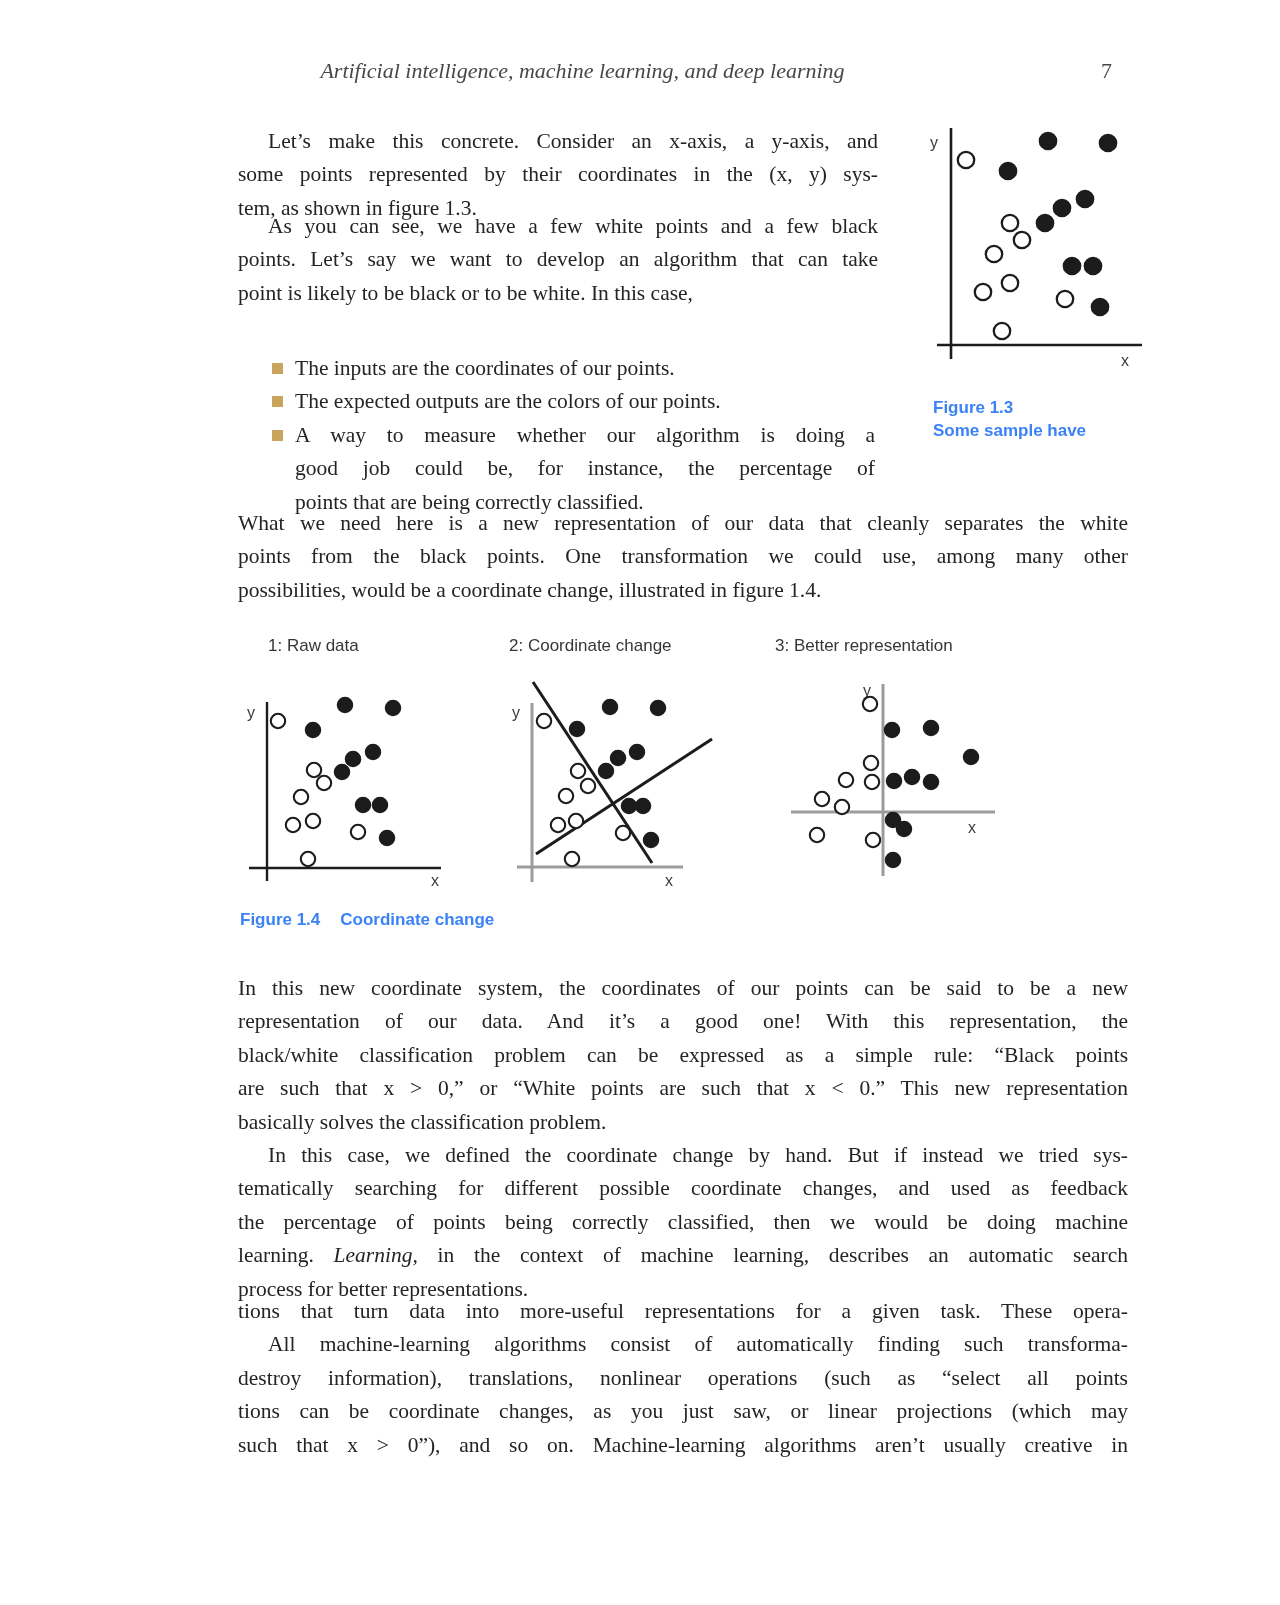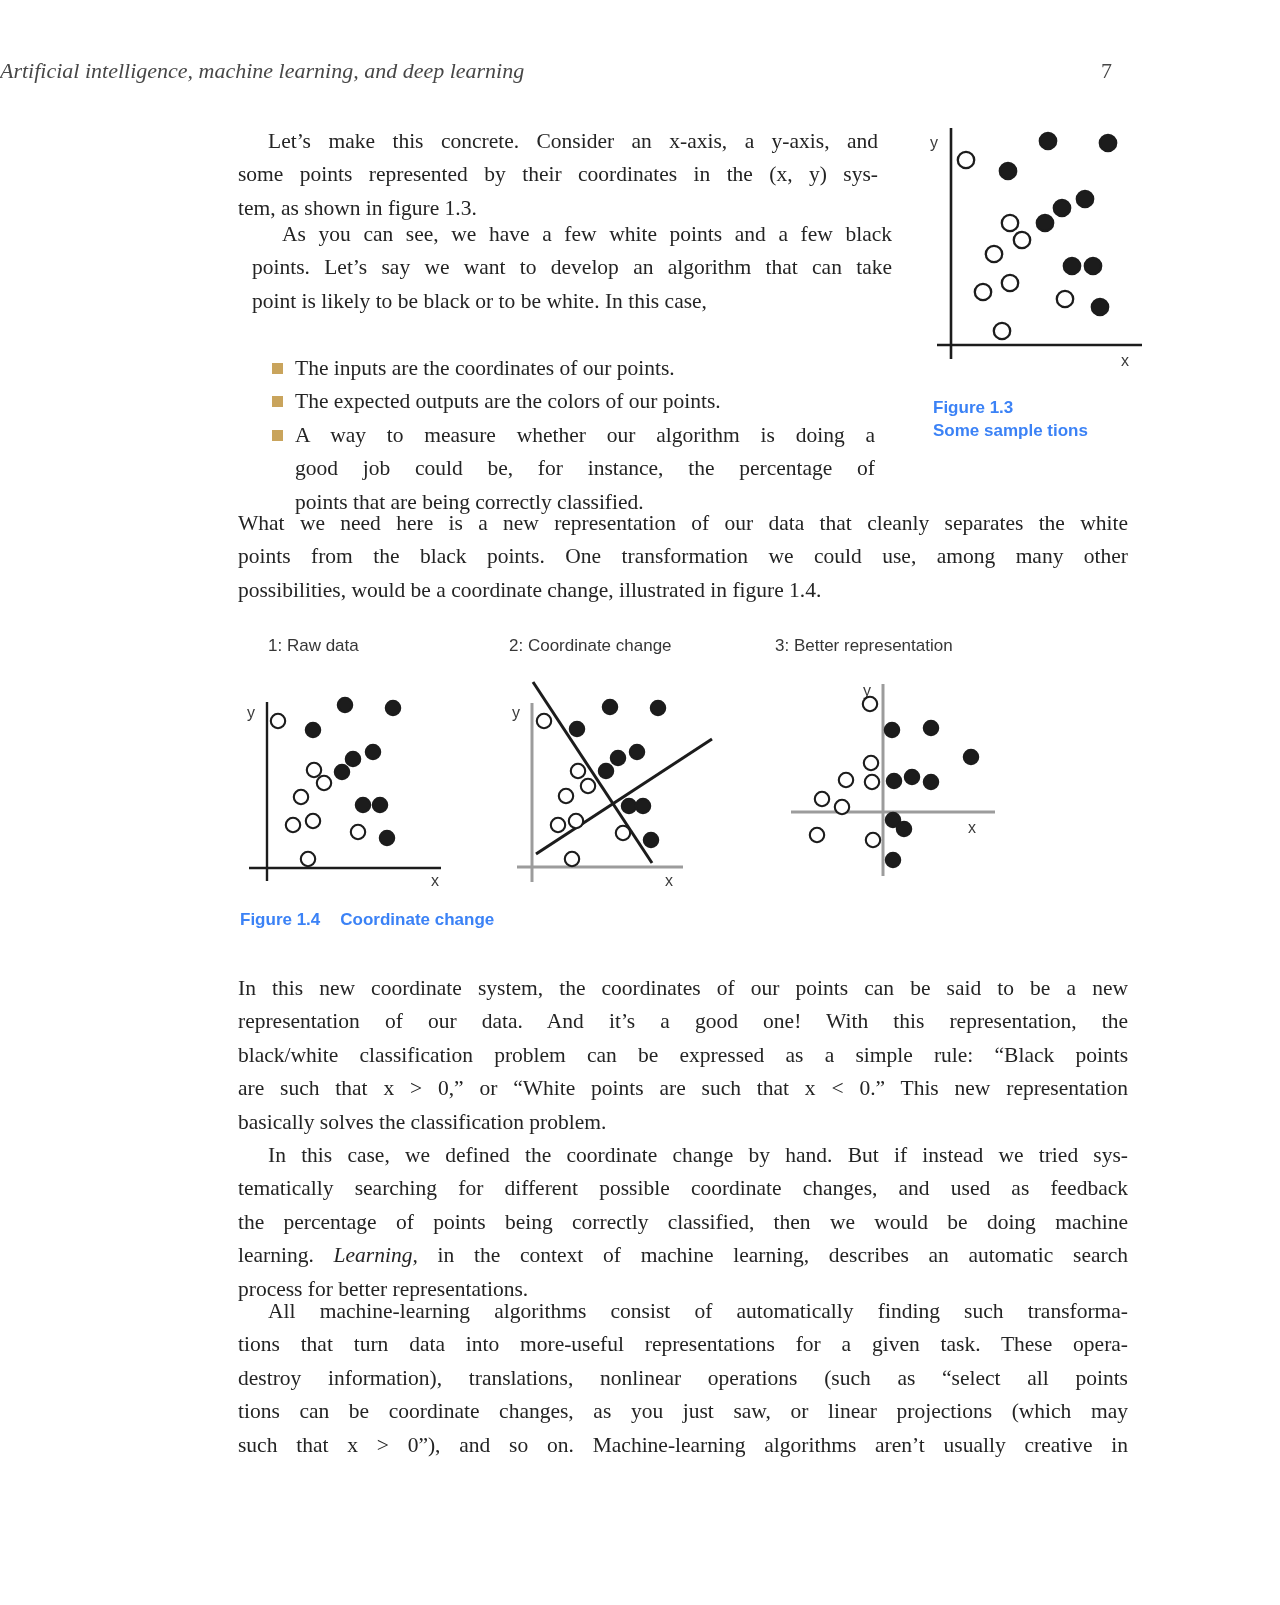--- a/index.html
+++ b/index.html
@@ -2,21 +2,21 @@
 <html><head>
 <meta charset="utf-8">
 <style>
   * { box-sizing: border-box; }
   html, body { margin:0; padding:0; background:#ffffff; }
   .page {
     position:relative; width:1280px; height:1605px; background:#ffffff;
     font-family:"Liberation Serif", serif; color:#242424; overflow:hidden;
   }
   .abs { position:absolute; }
-  .runhead { font-style:italic; font-size:22px; color:#474747; text-align:left; width:1165px; }
+  .runhead { font-style:italic; font-size:22px; color:#474747; text-align:center; width:1165px; }
   .pagenum { font-size:22px; color:#474747; text-align:right; }
   .ln { font-size:21.5px; line-height:33.4px; text-align:justify; text-align-last:left; }
   .ln.j { text-align-last:justify; }
   .ln.in1 { text-indent:30px; }
   .bullet-item { position:relative; padding-left:23px; }
   .sq { position:absolute; left:0; top:11px; width:11px; height:11px; }
   .panel-label { font-family:"Liberation Sans", sans-serif; font-size:17px; color:#363636; }
   .figcap { font-family:"Liberation Sans", sans-serif; font-size:17px; font-weight:bold; color:#3b82f6; line-height:23px; }
   .figcap .gap { display:inline-block; width:20px; }
   .axlbl { font-family:"Liberation Sans", sans-serif; font-size:16px; fill:#3b3b3b; }
@@ -29,21 +29,21 @@
 
   <div class="abs runhead" style="top:58px; left:0;">Artificial intelligence, machine learning, and deep learning</div>
   <div class="abs pagenum" style="top:58px; left:1080px; width:32px;">7</div>
 
   <div class="abs" style="top:117px; left:238px; width:640px;margin-top:8px;">
     <div class="ln j in1">Let’s make this concrete. Consider an x-axis, a y-axis, and</div>
     <div class="ln j">some points represented by their coordinates in the (x, y) sys-</div>
     <div class="ln">tem, as shown in figure 1.3.</div>
   </div>
 
-  <div class="abs" style="top:218px; left:238px; width:640px;margin-left:14px;">
+  <div class="abs" style="top:210px; left:238px; width:640px;">
     <div class="ln j in1">As you can see, we have a few white points and a few black</div>
     <div class="ln j">points. Let’s say we want to develop an algorithm that can take</div>
     <div class="ln">point is likely to be black or to be white. In this case,</div>
   </div>
 
   <div class="abs" style="top:352px; left:272px; width:603px;">
     <div class="bullet-item">
       <span class="sq" style="background: rgb(201, 164, 92);"></span>
       <div class="ln">The inputs are the coordinates of our points.</div>
     </div>
@@ -83,21 +83,21 @@
         <circle cx="93" cy="59" r="8.2" fill="#1c1c1c" stroke="#1c1c1c" stroke-width="2.3"></circle>
         <circle cx="170" cy="87" r="8.2" fill="#1c1c1c" stroke="#1c1c1c" stroke-width="2.3"></circle>
         <circle cx="147" cy="96" r="8.2" fill="#1c1c1c" stroke="#1c1c1c" stroke-width="2.3"></circle>
         <circle cx="130" cy="111" r="8.2" fill="#1c1c1c" stroke="#1c1c1c" stroke-width="2.3"></circle>
         <circle cx="157" cy="154" r="8.2" fill="#1c1c1c" stroke="#1c1c1c" stroke-width="2.3"></circle>
         <circle cx="178" cy="154" r="8.2" fill="#1c1c1c" stroke="#1c1c1c" stroke-width="2.3"></circle>
         <circle cx="185" cy="195" r="8.2" fill="#1c1c1c" stroke="#1c1c1c" stroke-width="2.3"></circle>
       </svg></div>
   <div class="abs figcap" style="top:396px; left:933px; width:250px;">
     <div>Figure 1.3</div>
-    <div>Some sample tions</div>
+    <div>Some sample have</div>
   </div>
 
   <div class="abs panel-label" style="top:636px; left:240px;margin-left:28px;">1: Raw data</div>
   <div class="abs panel-label" style="top:636px; left:509px;">2: Coordinate change</div>
   <div class="abs panel-label" style="top:636px; left:775px;">3: Better representation</div>
 
   <div class="abs" style="top:688px; left:240px;"><svg width="205" height="200">
         <line x1="27" y1="14" x2="27" y2="193" stroke="#1c1c1c" stroke-width="2.4"></line>
         <line x1="9" y1="180" x2="201" y2="180" stroke="#1c1c1c" stroke-width="2.4"></line>
         <text x="7" y="30" class="axlbl">y</text>
@@ -183,20 +183,20 @@
 
   <div class="abs" style="top:1139px; left:238px; width:890px;">
     <div class="ln j in1">In this case, we defined the coordinate change by hand. But if instead we tried sys-</div>
     <div class="ln j">tematically searching for different possible coordinate changes, and used as feedback</div>
     <div class="ln j">the percentage of points being correctly classified, then we would be doing machine</div>
     <div class="ln j"><span>learning. </span><span class="it">Learning,</span><span> in the context of machine learning, describes an automatic search</span></div>
     <div class="ln">process for better representations.</div>
   </div>
 
   <div class="abs" style="top:1295px; left:238px; width:890px;">
+    <div class="ln j">tions that turn data into more-useful representations for a given task. These opera-</div>
     <div class="ln j in1">All machine-learning algorithms consist of automatically finding such transforma-</div>
-    <div class="ln j">tions that turn data into more-useful representations for a given task. These opera-</div>
     <div class="ln j">destroy information), translations, nonlinear operations (such as “select all points</div>
     <div class="ln j">tions can be coordinate changes, as you just saw, or linear projections (which may</div>
     <div class="ln j">such that x &gt; 0”), and so on. Machine-learning algorithms aren’t usually creative in</div>
   </div>
 
 </div>
 
 </body></html>

